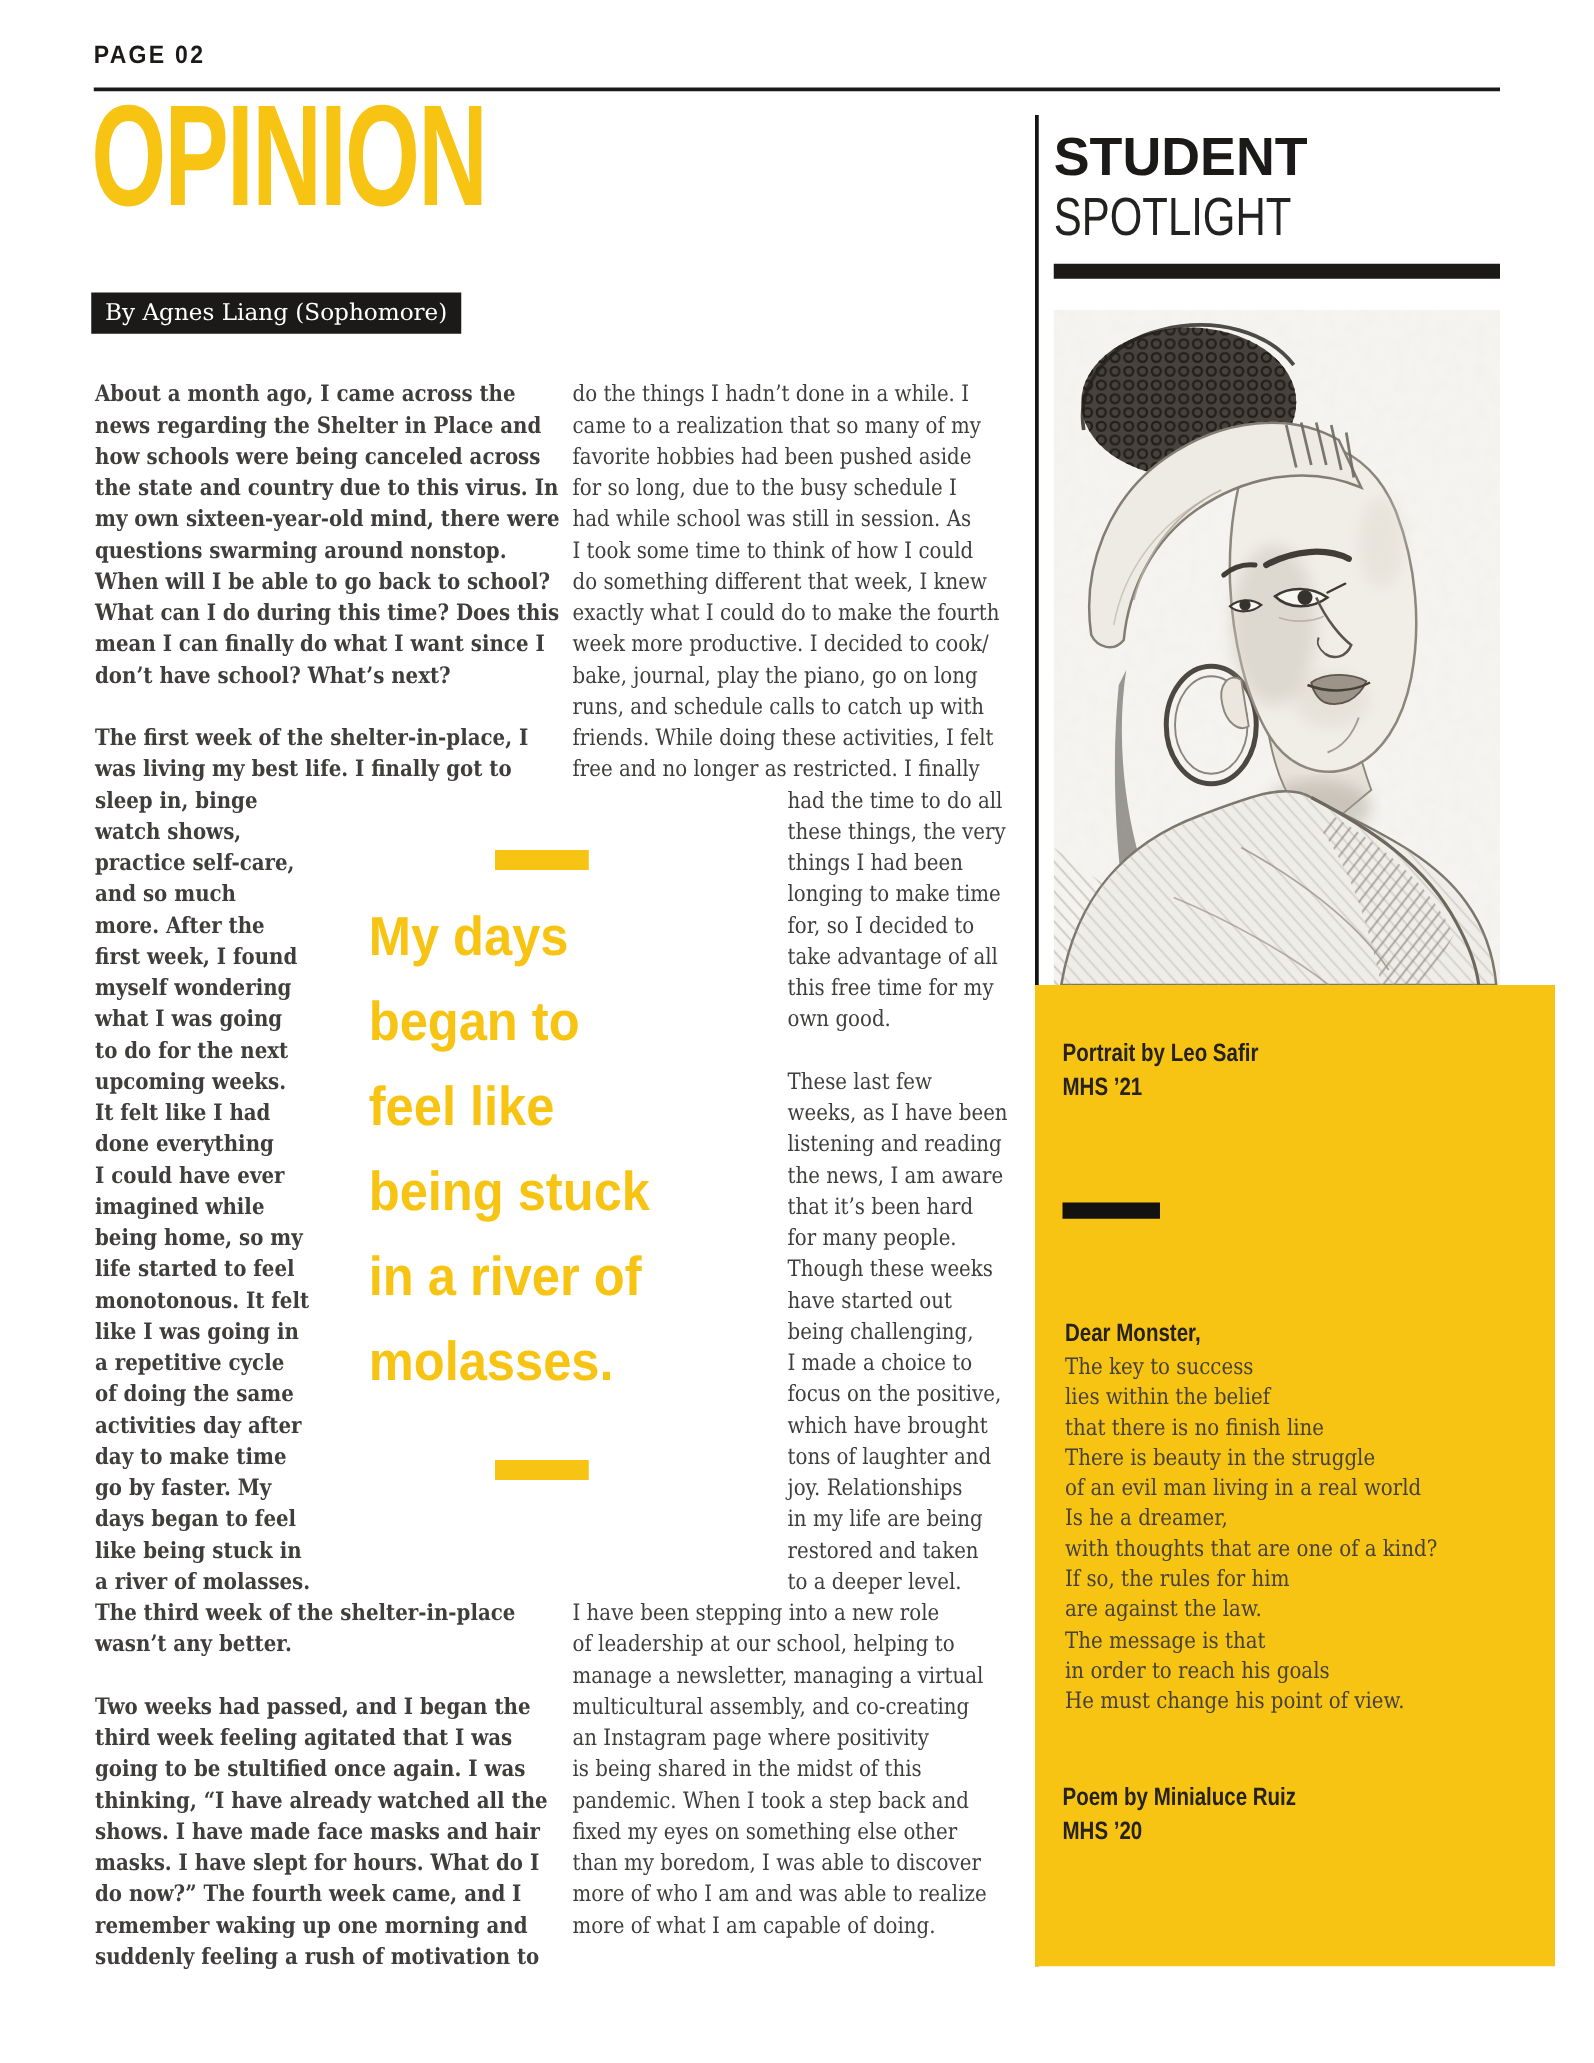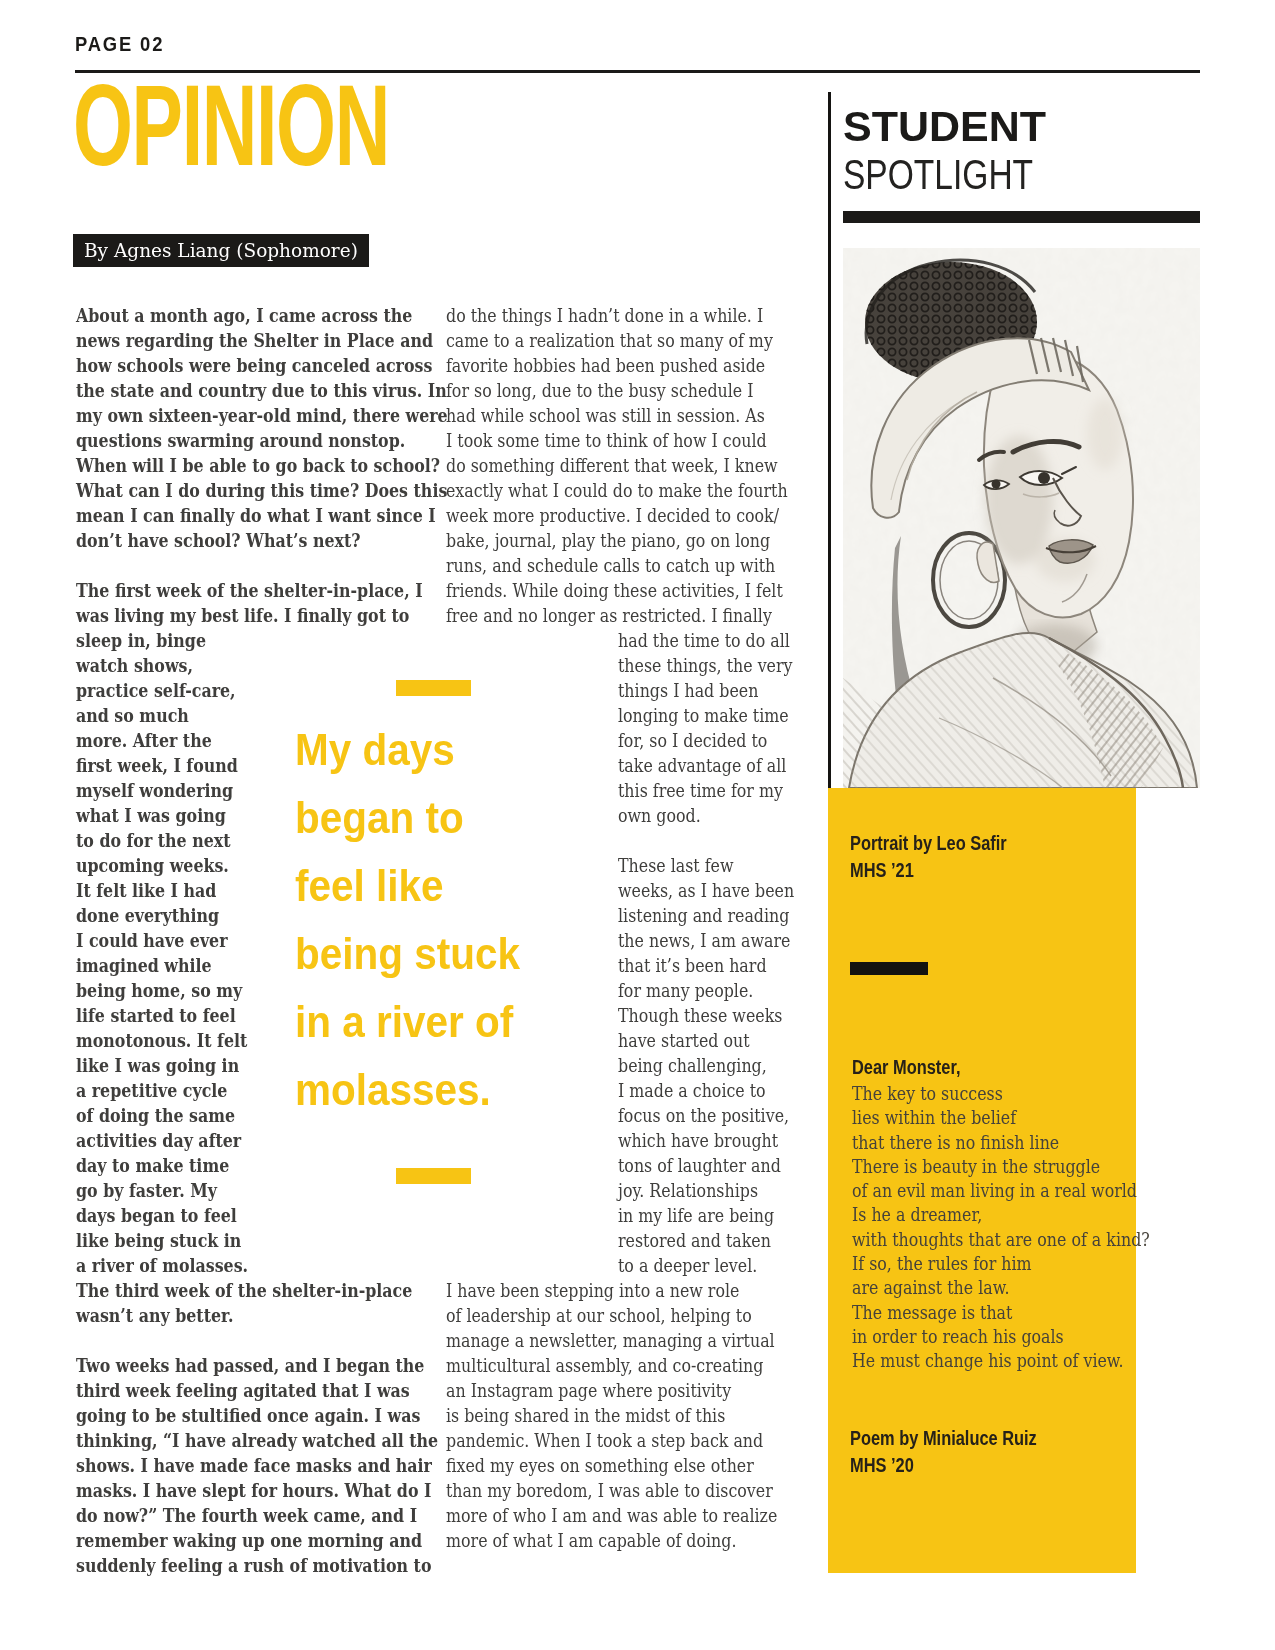--- a/index.html
+++ b/index.html
@@ -13,40 +13,40 @@
   .top-rule{left:75px;top:70px;width:1125px;height:3px;background:var(--ink);}
   .opinion-title{left:73px;top:75px;font-family:"Liberation Sans",sans-serif;font-weight:bold;
                  font-size:115px;line-height:100px;letter-spacing:-2px;color:var(--accent);
                  transform:scaleX(.67);transform-origin:0 0;white-space:pre;}
   .byline-wrap{left:73px;top:234px;text-align:right;}
   .byline{display:inline-block;background:var(--ink);color:#fff;font-size:18.5px;line-height:33px;
           padding:0 11px;white-space:pre;}
   
   .col{top:303px;}
   .col1{left:76px;width:348px;font-weight:bold;}
-  .col2{left:446px;width:330px;}
+  .col2{left:458px;width:330px;}
   .serifline{font-size:18px;line-height:25px;white-space:pre;transform:scaleX(.88);transform-origin:0 0;}
   .indent{margin-left:172px;}
   
   .pullquote{left:283px;top:680px;width:300px;}
   .pq-bar{width:75px;height:16px;background:var(--accent);margin:0 auto;}
   .pq-text{font-family:"Liberation Sans",sans-serif;font-weight:bold;font-size:44px;line-height:68px;
            color:var(--accent);white-space:pre;margin-top:20px;transform:scaleX(.92);transform-origin:50% 0;}
   .pq-bar.bottom{margin-top:44px;}
   
   .v-divider{left:828px;top:92px;width:3px;height:1481px;background:#151412;}
   .sp-t1{left:843px;top:104px;font-family:"Liberation Sans",sans-serif;font-weight:bold;font-size:43px;
          line-height:44px;color:var(--ink);white-space:pre;text-align:center;}
   .sp-t2{left:843px;top:152px;font-family:"Liberation Sans",sans-serif;font-weight:normal;font-size:43px;
          line-height:44px;color:#232220;white-space:pre;transform:scaleX(.78);transform-origin:0 0;}
   .sp-bar{left:843px;top:211px;width:357px;height:12px;background:var(--ink);}
   .portrait{left:843px;top:248px;width:357px;height:540px;background:#f6f5f1;}
   .portrait svg{display:block;width:100%;height:100%;}
   
-  .panel{left:828px;top:788px;width:308px;height:785px;background:var(--accent);}
+  .panel{left:828px;top:788px;width:416px;height:785px;background:var(--accent);}
   .panel .abs{position:absolute;}
   .credit{font-family:"Liberation Sans",sans-serif;font-weight:bold;font-size:20px;line-height:27px;
           color:#262119;white-space:pre;transform:scaleX(.82);transform-origin:0 0;}
   .credit1{left:22px;top:42px;}
   .mini-bar{left:22px;top:174px;width:78px;height:13px;background:#131210;}
   .poem-title{left:24px;top:266px;}
   .poem{left:24px;top:294px;font-size:18px;line-height:24.3px;color:#46423A;white-space:pre;
         transform:scaleX(.88);transform-origin:0 0;}
   .poem-credit{left:22px;top:637px;}
 </style>

